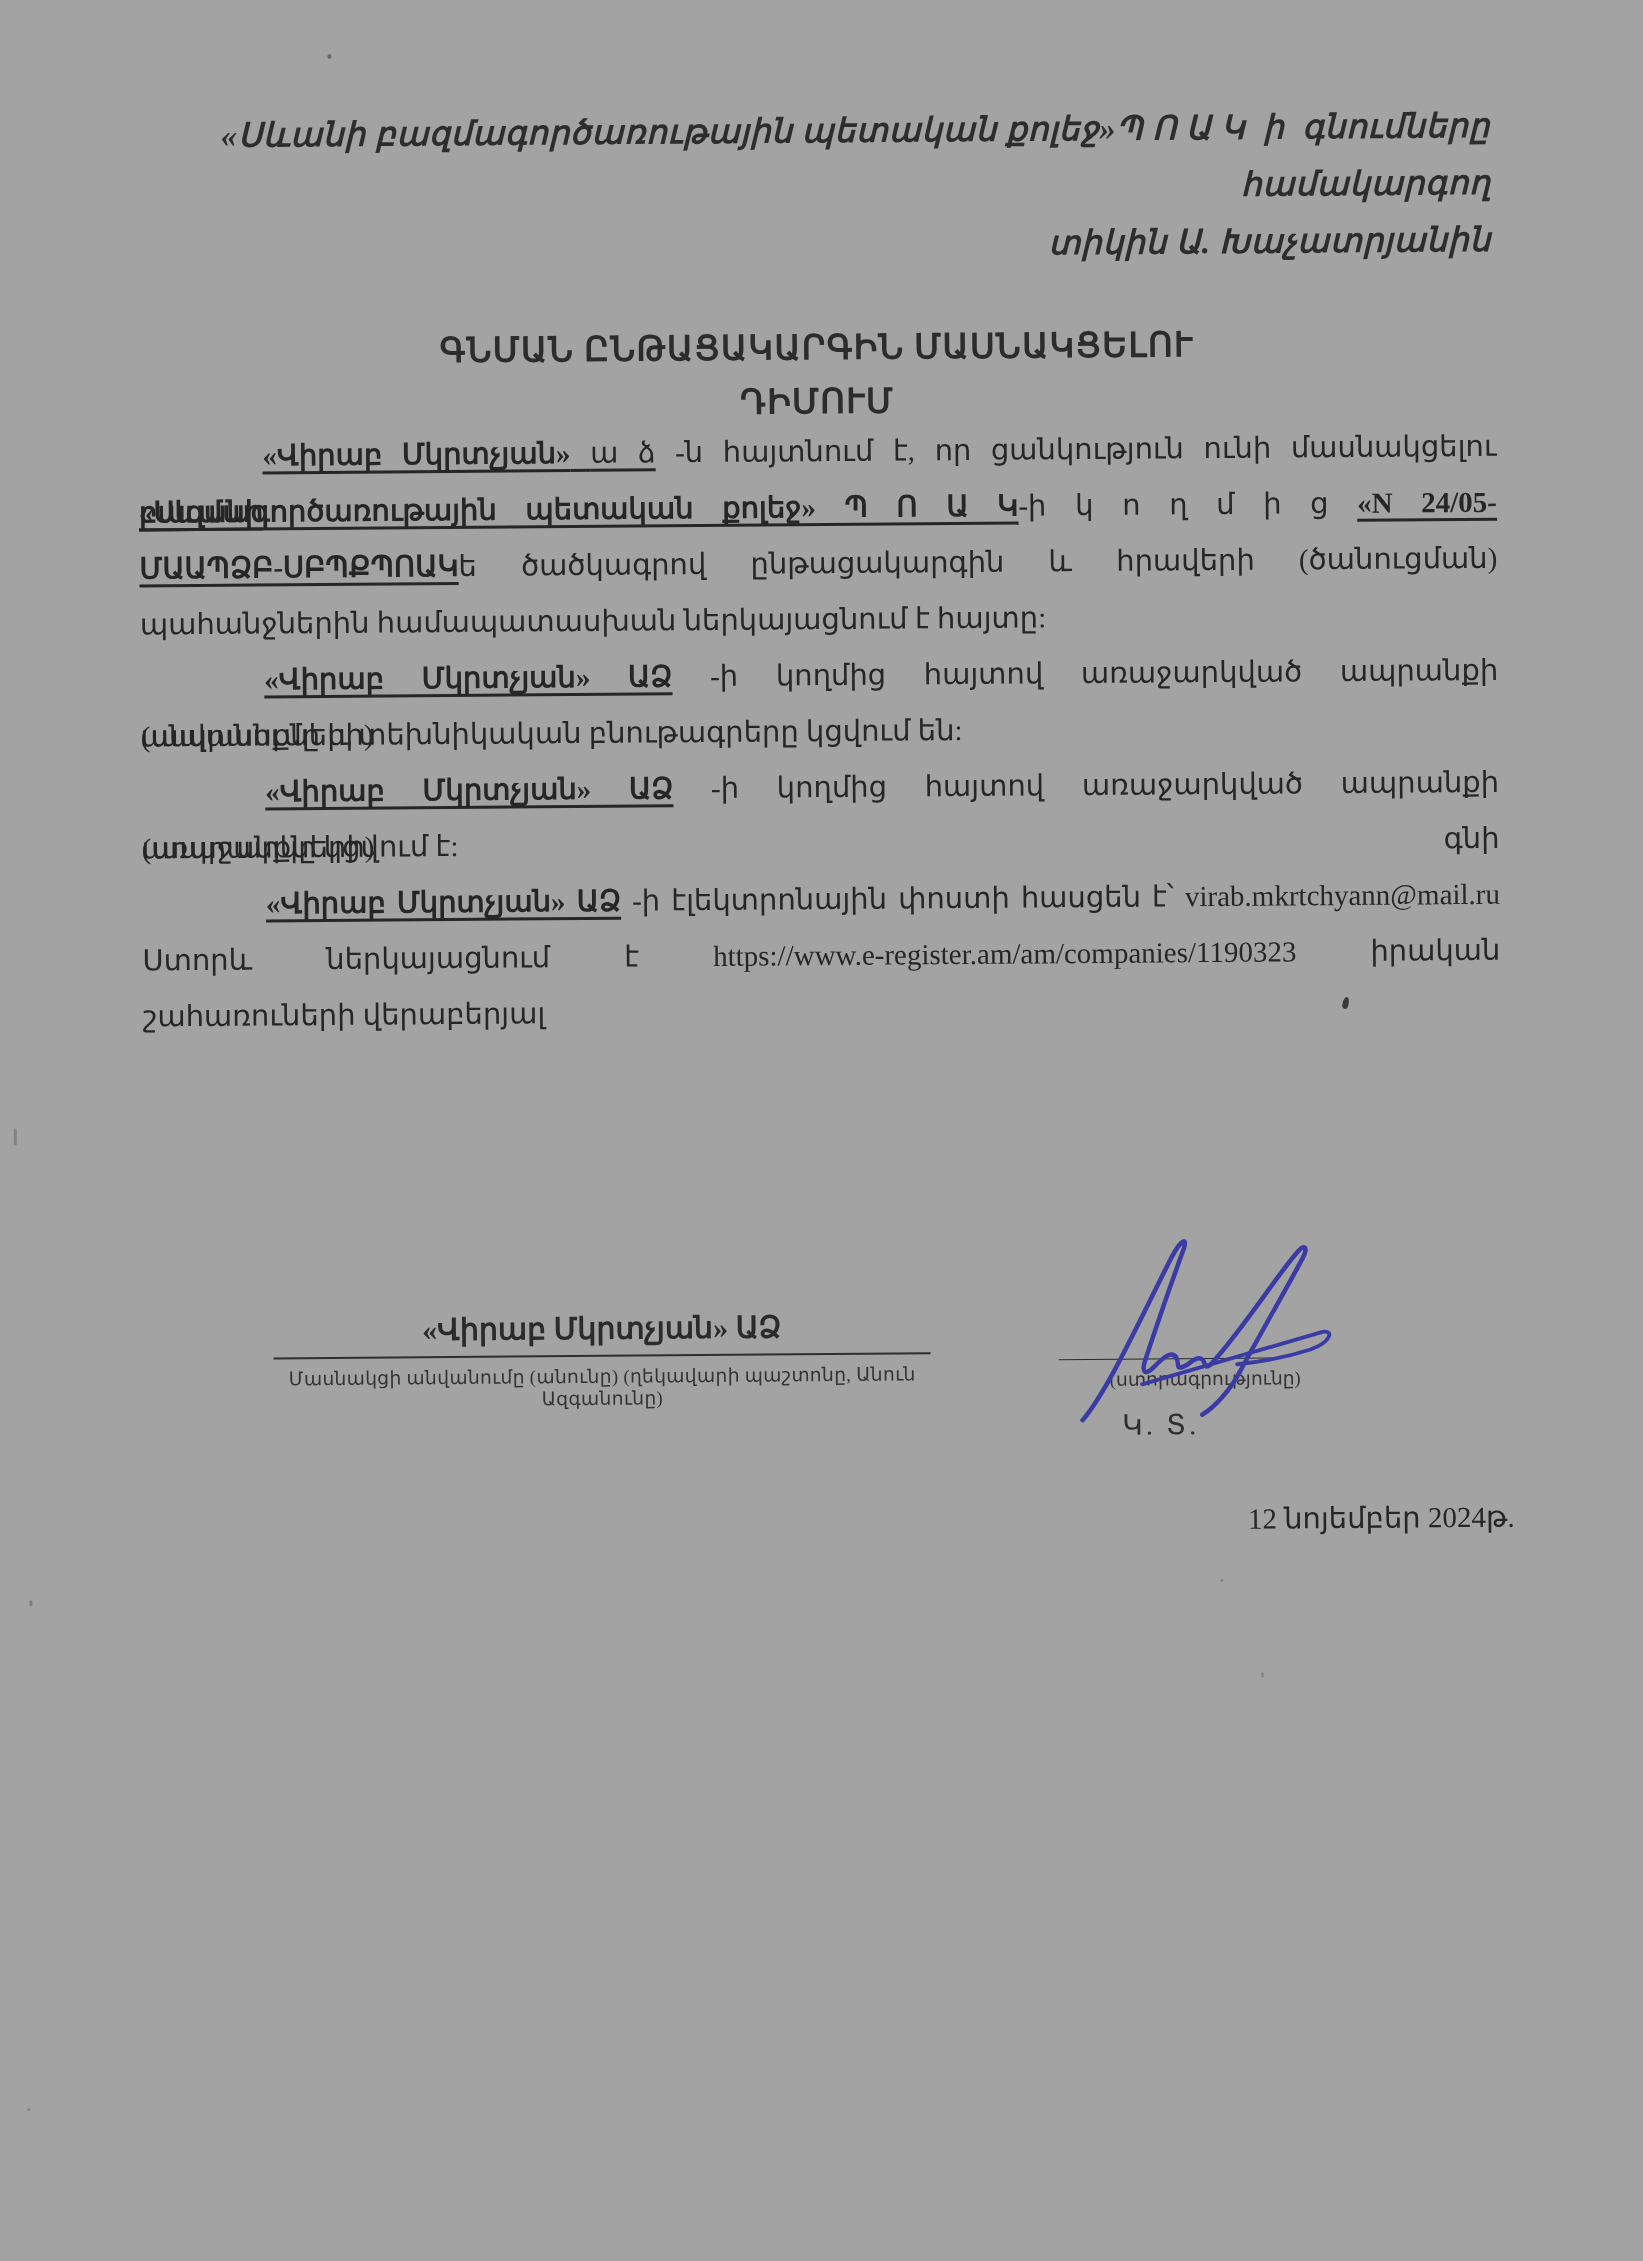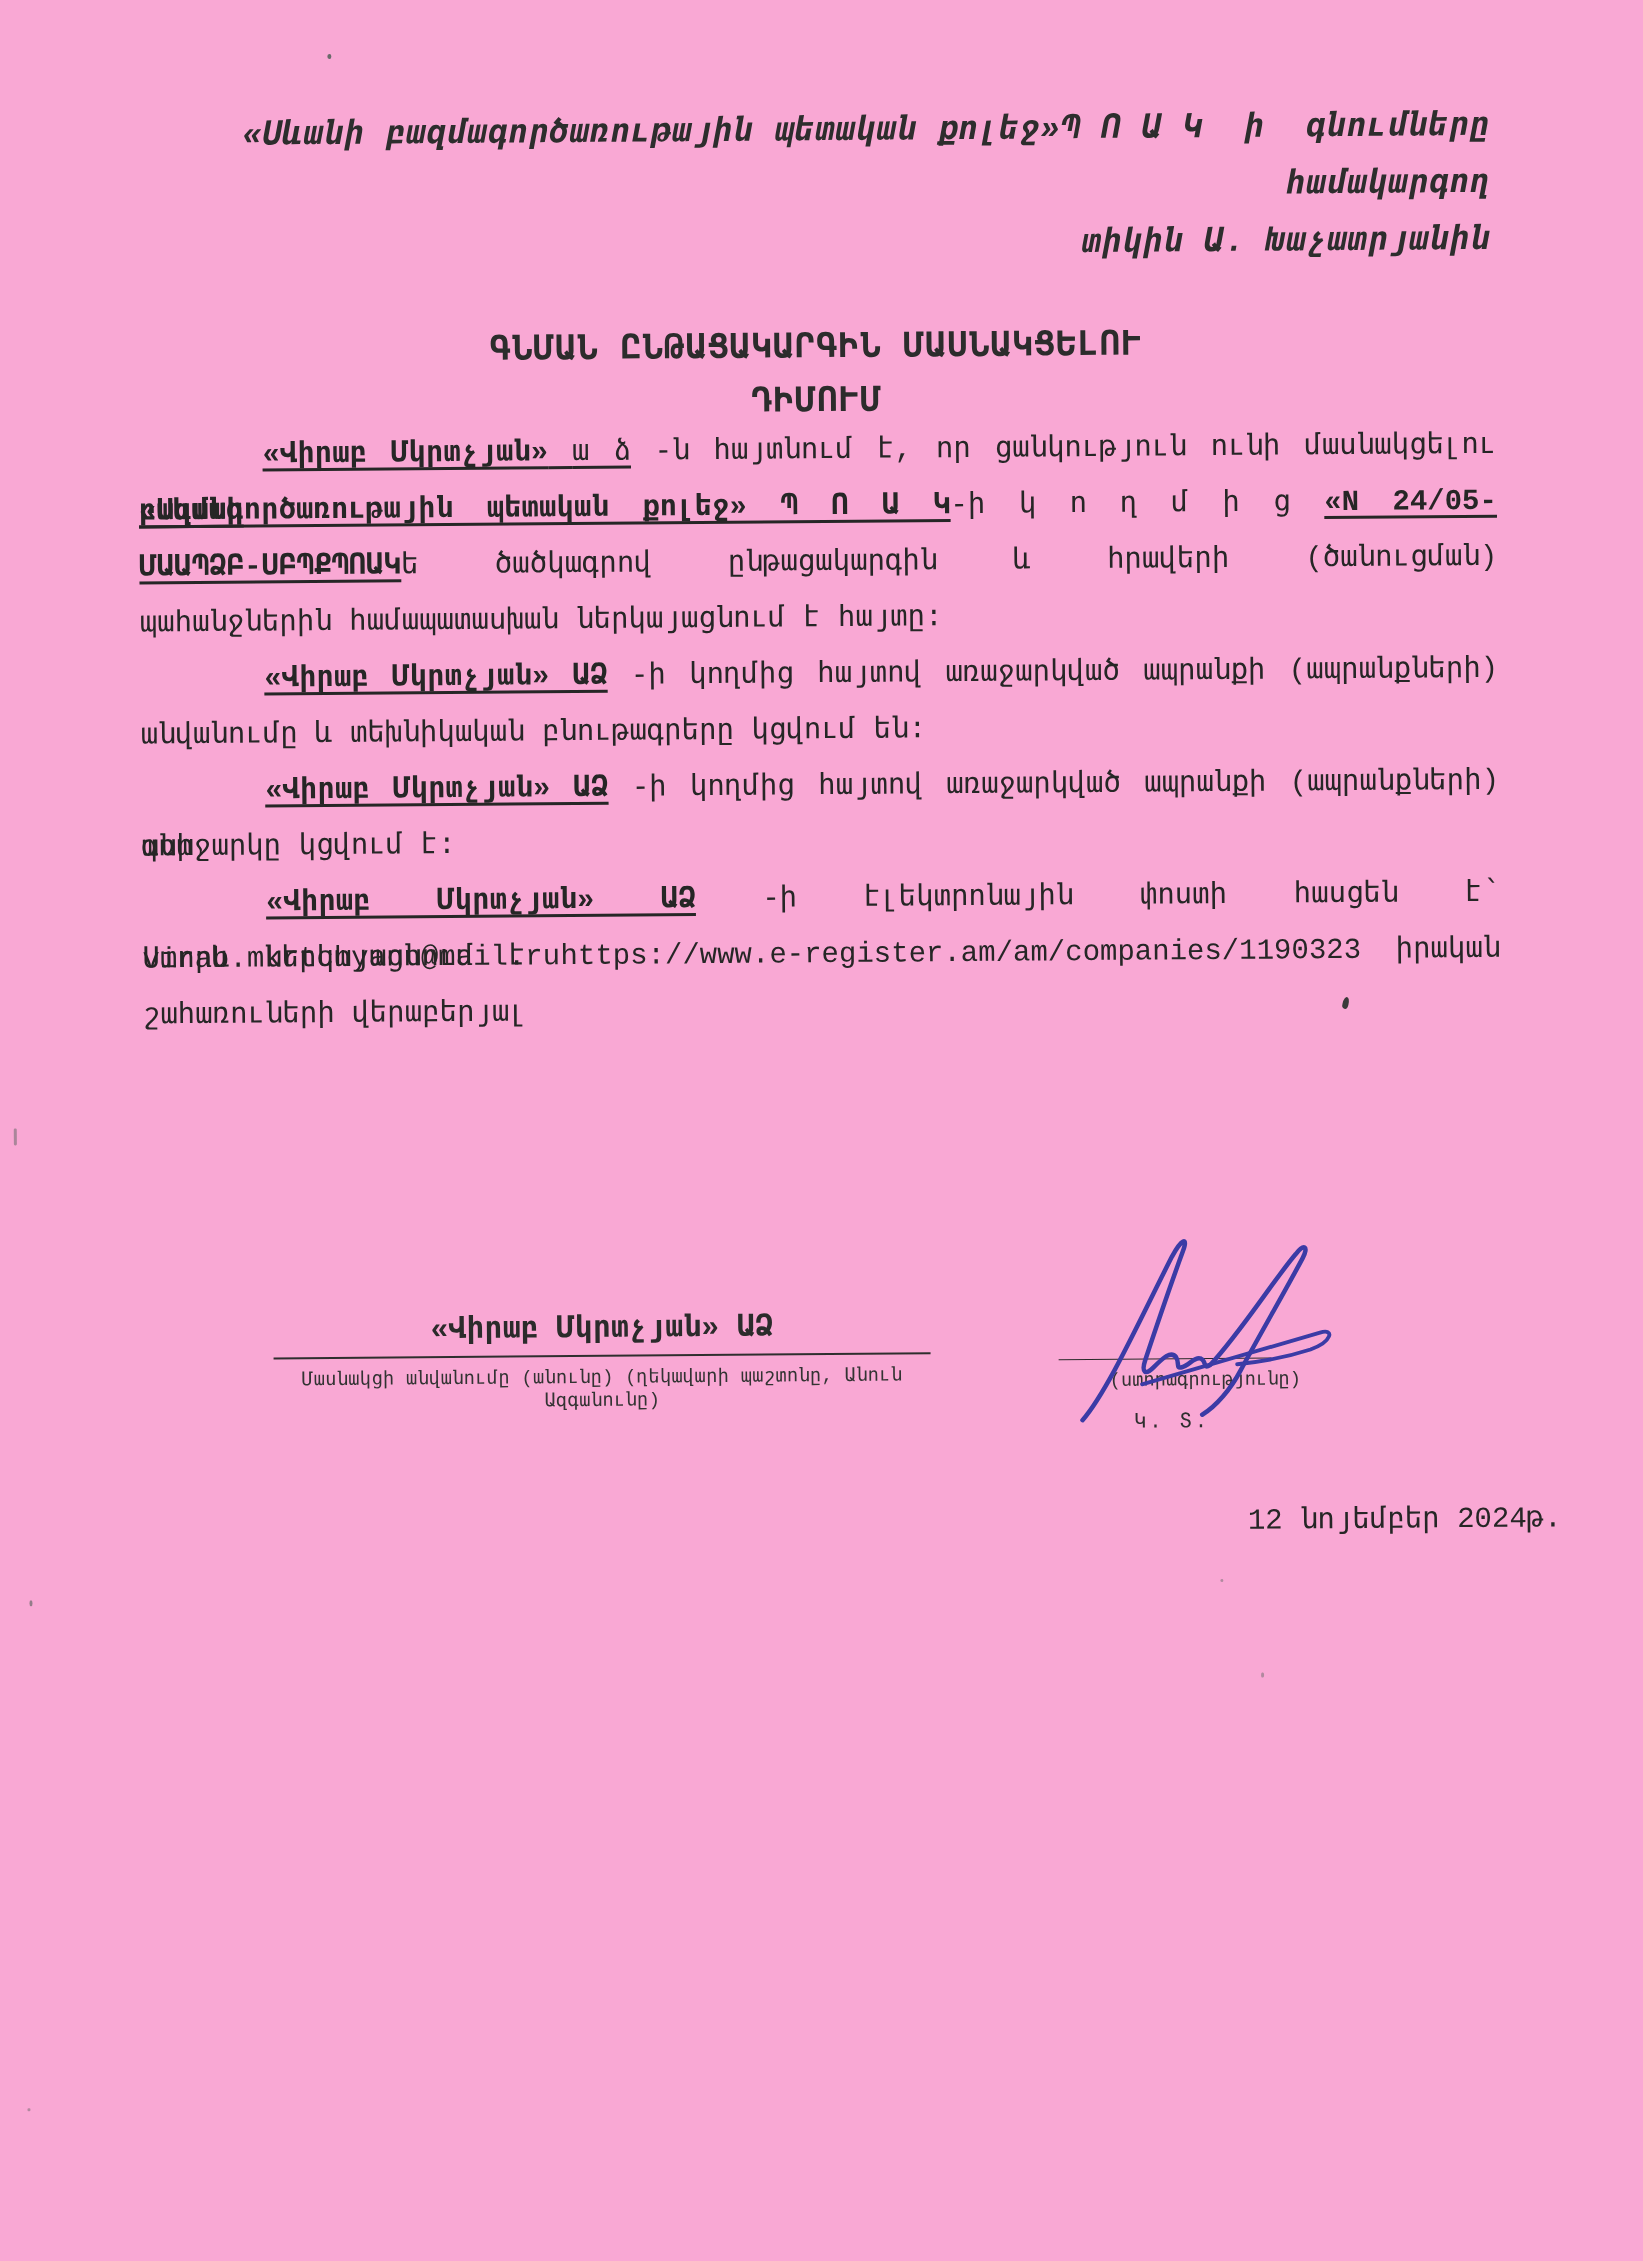--- a/index.html
+++ b/index.html
@@ -1,18 +1,18 @@
 <!DOCTYPE html>
 <html style="font-size:10.3px"><head>
 <meta charset="utf-8">
 <style>
   html,body{margin:0;padding:0;background:#e8e8e8;}
   .sheet{
-    position:relative;width:1644px;height:2261px;background:#f9a8d4;
-    overflow:hidden;font-family:Liberation Mono, monospace;color:#262626;
+    position:relative;width:1644px;height:2261px;background:#a3a3a3;
+    overflow:hidden;font-family:Liberation Serif, serif;color:#262626;
   }
   .tilt{position:absolute;inset:0;transform:rotate(-0.45deg);transform-origin:193px 1031px;}
 
   .header{
     position:absolute;top:108px;right:147px;text-align:right;
     font-size:33px;line-height:57px;font-weight:bold;font-style:italic;
     letter-spacing:0.6px;color:#2d2d2d;
   }
   .header .hl{white-space:pre-wrap;}
 
@@ -29,21 +29,21 @@
   .u{text-decoration:underline;text-decoration-thickness:3.2px;text-underline-offset:6.4px;text-decoration-color:#262626;}
 
   .sig-left{position:absolute;left:271px;top:1306px;width:657px;text-align:center;}
   .sig-left .row{height:52px;line-height:52px;border-bottom:2.6px solid #2e2e2e;font-size:30px;font-weight:bold;color:#2b2b2b;}
   .sig-left .cap{margin-top:9px;font-size:18.7px;color:#333;letter-spacing:0.3px;}
 
   .sig-right{position:absolute;left:1031px;top:1225px;width:400px;height:297px;}
   .ink{position:absolute;left:13px;top:11.6px;width:309px;height:200px;z-index:3;}
   .sig-line{position:absolute;left:24.5px;top:141px;width:213px;border-top:1.9px solid #2a2a2a;}
   .sig-cap{position:absolute;left:76px;top:151px;font-size:18.7px;color:#333;}
-  .sig-seal{position:absolute;left:100px;top:191px;font-size:20px;color:#2e2e2e;letter-spacing:3.2px;}
+  .sig-seal{position:absolute;left:88px;top:191px;font-size:28px;color:#2e2e2e;letter-spacing:3.2px;}
 
   .date{position:absolute;left:1244px;top:1510px;font-size:29px;color:#262626;}
 
   .speck{position:absolute;background:#6a6a6a;border-radius:50%;}
   .speck.dark{background:#3a3a3a;}
 </style>
 </head>
 <body>
 
 <div class="sheet">

